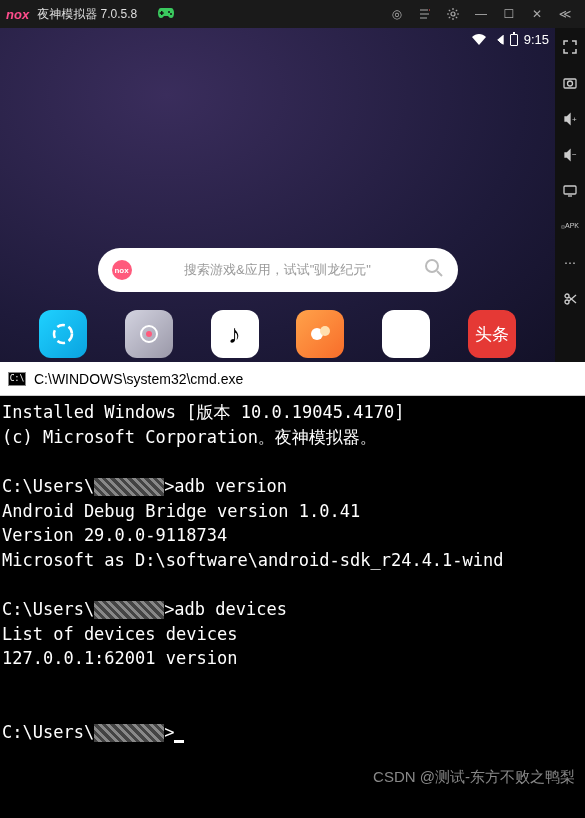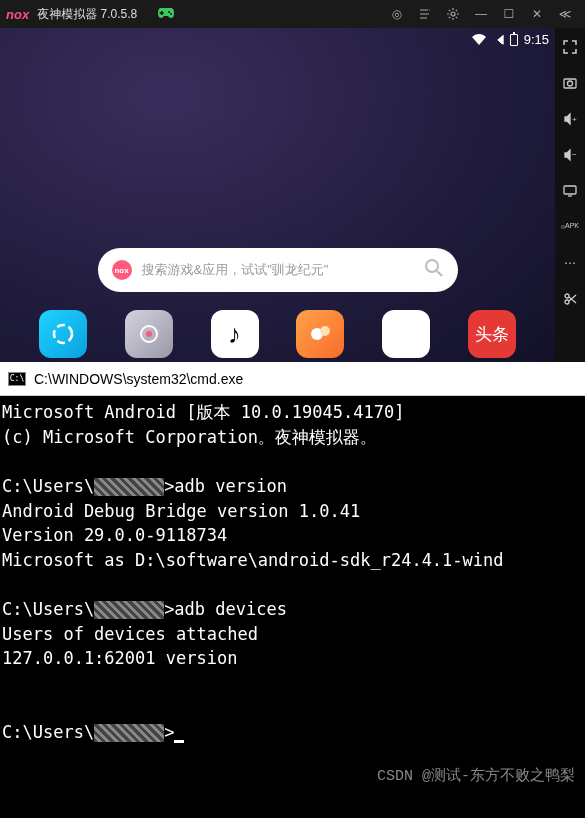--- a/index.html
+++ b/index.html
@@ -8,21 +8,21 @@
 
 .titlebar { height: 28px; background: #1a1a1a; display: flex; align-items: center; padding: 0 6px; color: #ccc; font-size: 12px; }
 .titlebar .logo { color: #ff4d8d; font-weight: bold; font-style: italic; font-size: 13px; margin-right: 8px; }
 .titlebar .title { color: #ddd; text-align: right; }
 .titlebar .controller { color: #3ac95e; margin-left: 20px; font-size: 14px; }
 .titlebar .spacer { flex: 1; }
 .titlebar .ticon { color: #aaa; margin: 0 6px; font-size: 12px; cursor: pointer; display: inline-flex; align-items: center; justify-content: center; width: 16px; height: 16px; }
 
 
 .main { display: flex; height: 334px; }
-.emulator { flex: 1; background: radial-gradient(ellipse at 30% 20%, #3a2d5c, #1e1a3a 65%, #131128); position: relative; overflow: hidden; }
+.emulator { flex: 1; background: radial-gradient(ellipse at 30% 20%, #3a2d5c, #1e1a3a 65%, #131128); position: relative; overflow: hidden; text-align: center; }
 .sidebar { width: 30px; background: #111; display: flex; flex-direction: column; align-items: center; gap: 18px; padding-top: 10px; }
 .sidebar .sicon { color: #ccc; font-size: 12px; cursor: pointer; width: 18px; height: 18px; display: flex; align-items: center; justify-content: center; }
 
 
 .statusbar { position: absolute; top: 0; right: 6px; display: flex; align-items: center; gap: 6px; color: #fff; font-size: 13px; padding: 4px 0; }
 .statusbar .bars { width: 12px; height: 10px; background: linear-gradient(to top right, transparent 45%, #fff 48%); clip-path: polygon(0 100%, 100% 0, 100% 100%); }
 .statusbar .batt { width: 8px; height: 12px; border: 1px solid #fff; border-radius: 1px; position: relative; }
 .statusbar .batt::before { content: ""; position: absolute; top: -3px; left: 2px; width: 2px; height: 2px; background: #fff; }
 .statusbar .wifi { width: 14px; height: 12px; display: flex; align-items: center; justify-content: center; }
 
@@ -43,21 +43,21 @@
 .app-red1 { background: #fff; color: #e53935; font-weight: bold; font-size: 28px; }
 .app-red2 { background: #e53935; color: #fff; font-weight: normal; }
 
 
 .cmd-wrapper { position: absolute; top: 362px; left: 0; right: 0; background: #fff; }
 .cmd-title { display: flex; align-items: center; height: 34px; padding: 0 8px; background: #fff; color: #000; font-size: 14px; border-bottom: 1px solid #ccc; }
 .cmd-title .cmd-icon { width: 18px; height: 14px; background: #000; color: #fff; font-size: 8px; font-family: monospace; display: flex; align-items: center; justify-content: center; margin-right: 8px; border: 1px solid #888; }
 .cmd-body { background: #000; color: #fff; font-family: "NSimSun", "SimSun", Consolas, monospace; font-size: 17px; line-height: 1.45; padding: 4px 2px; min-height: 400px; white-space: pre; position: relative; }
 .censor { display: inline-block; width: 70px; height: 18px; vertical-align: middle; background: repeating-linear-gradient(45deg, #444, #444 3px, #888 3px, #888 6px); filter: blur(0.5px); }
 .cursor { display: inline-block; width: 10px; height: 3px; background: #fff; vertical-align: bottom; margin-bottom: 2px; }
-.watermark { position: absolute; bottom: 8px; right: 10px; color: #888; font-size: 15px; font-family: Liberation Mono, monospace; }
+.watermark { position: absolute; bottom: 8px; right: 10px; color: #888; font-size: 15px; font-family: Liberation Sans, sans-serif; }
 </style>
 </head>
 <body>
 
 <div class="titlebar">
   <span class="logo">nox</span>
   <span class="title">夜神模拟器 7.0.5.8</span>
   <span class="controller">
     <svg width="18" height="14" viewBox="0 0 18 14">
         <path fill="#3ac95e" d="M4 2h10c2 0 3 2 3 5s-1 5-3 5c-1.5 0-2-1-3-2H7c-1 1-1.5 2-3 2-2 0-3-2-3-5s1-5 3-5z"></path>
@@ -186,28 +186,28 @@
         </svg>
       </span>
   </div>
 </div>
 
 <div class="cmd-wrapper">
   <div class="cmd-title">
     <span class="cmd-icon">C:\</span>
     <span>C:\WINDOWS\system32\cmd.exe</span>
   </div>
-  <div class="cmd-body"><span>Microsoft Android [版本 10.0.19045.4170]</span>
+  <div class="cmd-body"><span>Installed Windows [版本 10.0.19045.4170]</span>
 <span>(c) Microsoft Corporation。夜神模拟器。</span>
 
 <span>C:\Users\</span><span class="censor"></span><span>&gt;adb version</span>
 <span>Android Debug Bridge version 1.0.41</span>
 <span>Version 29.0.0-9118734</span>
 <span>Microsoft as D:\software\android-sdk_r24.4.1-wind</span>
 
 <span>C:\Users\</span><span class="censor"></span><span>&gt;adb devices</span>
-<span>Users of devices attached</span>
+<span>List of devices devices</span>
 <span>127.0.0.1:62001 version</span>
 
 
 <span>C:\Users\</span><span class="censor"></span><span>&gt;</span><span class="cursor"></span>
 <div class="watermark">CSDN @测试-东方不败之鸭梨</div></div>
 </div>
 
 </body></html>

